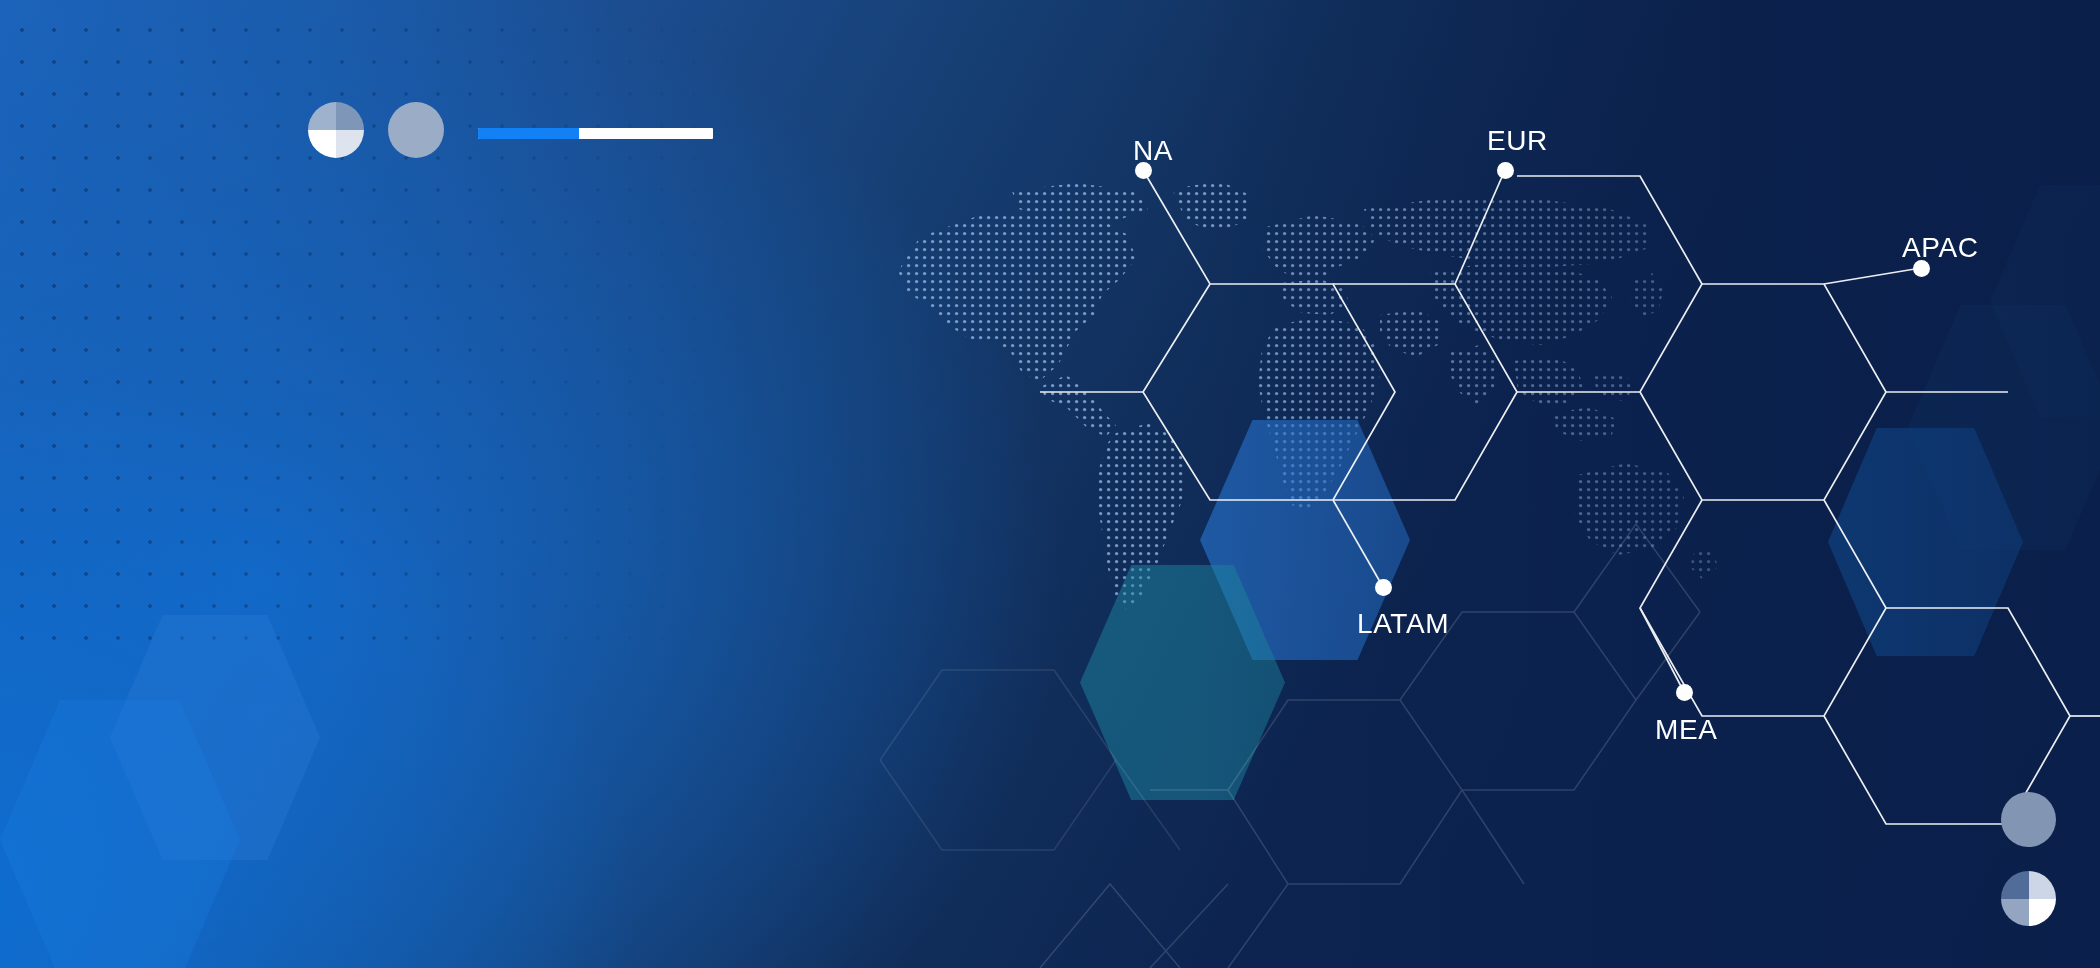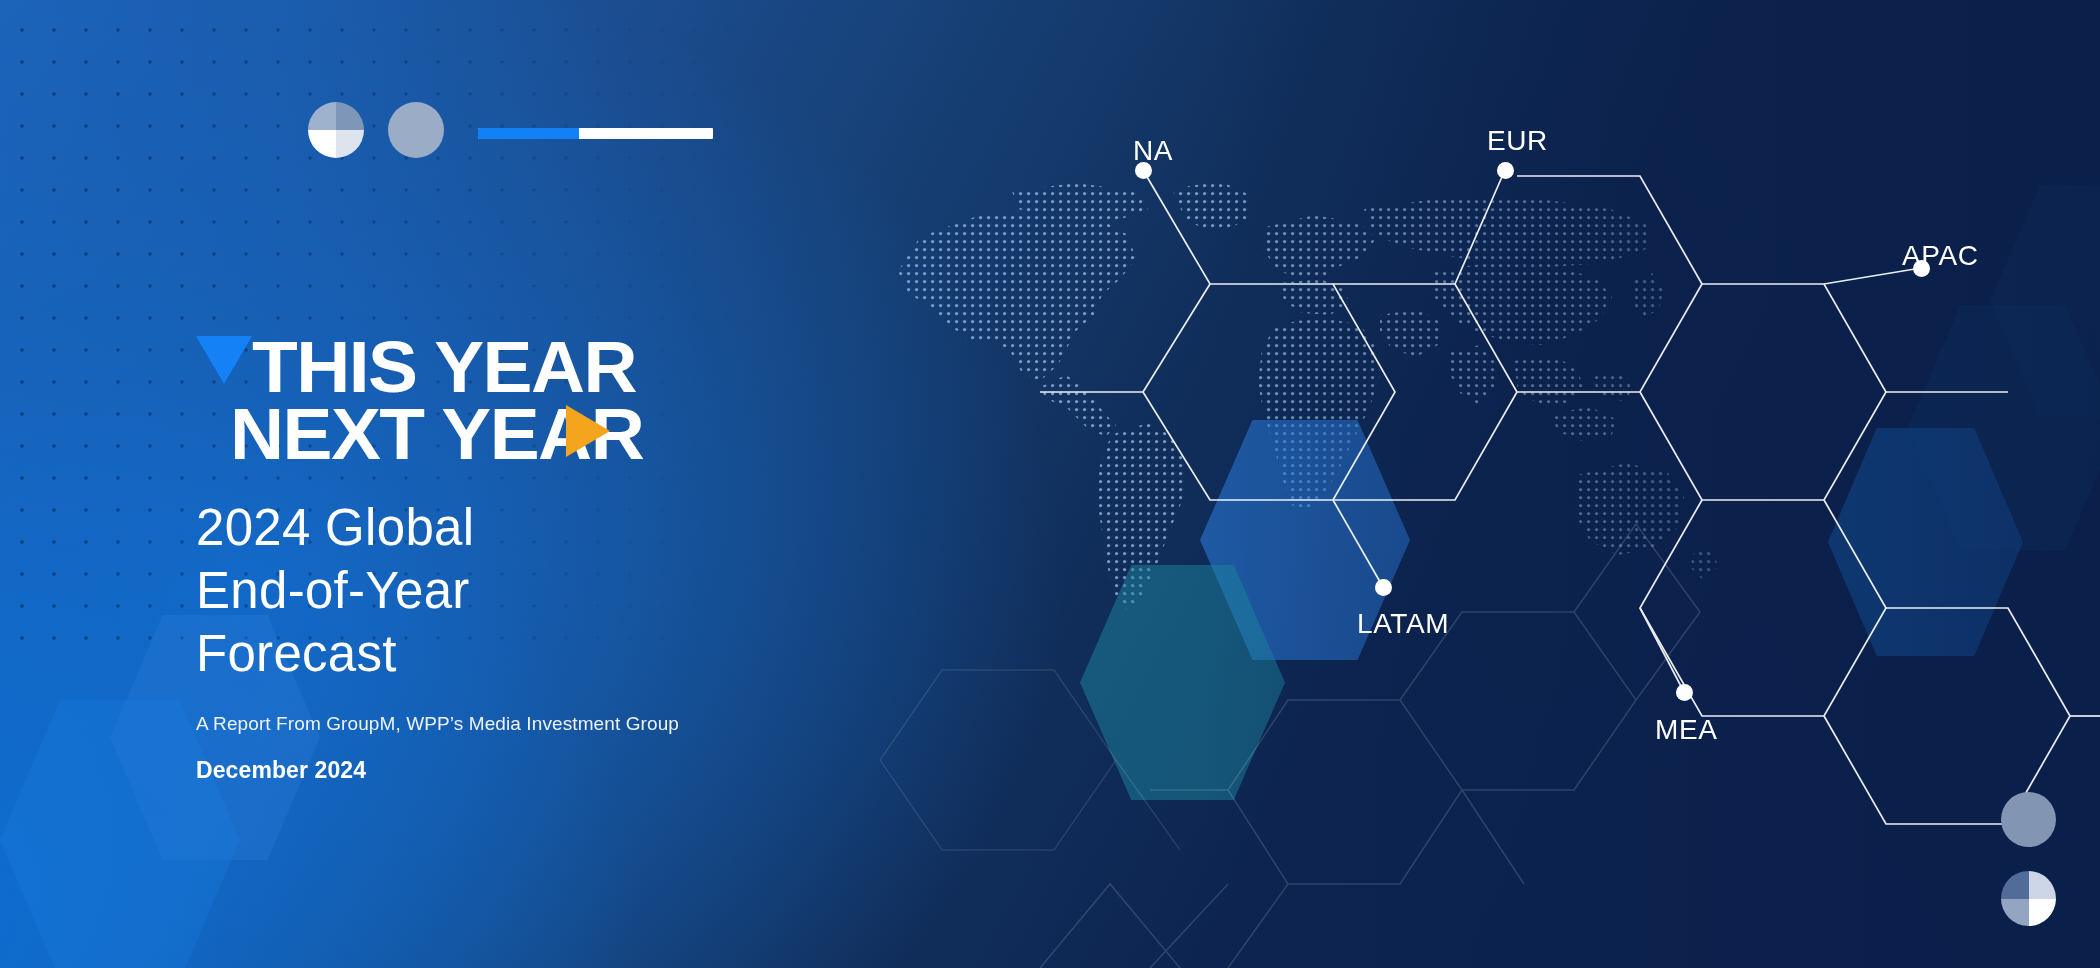--- a/index.html
+++ b/index.html
@@ -248,45 +248,27 @@
       <i class="bl" style="background: rgb(255, 255, 255);"></i>
       <i class="br" style="background: rgb(221, 228, 238);"></i>
     </span>
     <span class="solidcirc" style="background: rgb(154, 172, 198);"></span>
   </div>
 
   <div id="progwrap" style="background: rgb(255, 255, 255);">
     <div id="progfill" style="background: rgb(18, 129, 245); width: 43%;"></div>
   </div>
 
-  <div id="titleblock">
-
-    <div class="logoline" id="logoline1">
-      <span id="tri-blue" style="border-top-color: rgb(20, 129, 247);"></span>
-      <span class="logotext">THIS YEAR</span>
-    </div>
-
-    <div class="logoline" id="logoline2">
-      <span class="logotext">NEXT YEAR</span>
-      <span id="tri-orange" style="border-left-color: rgb(245, 164, 30);"></span>
-    </div>
-
-    <div id="headline">2024 Global
-End-of-Year
-Forecast</div>
-    <div id="subline">A Report From GroupM, WPP’s Media Investment Group</div>
-    <div id="dateline">December 2024</div>
-  </div>
 
   <div id="regionnodes">
       <div class="node-label" style="left: 1133px; top: 135px; text-align: right;">NA</div>
       <div class="node-dot" style="left: 1135px; top: 162px; background: rgb(255, 255, 255);"></div>
       <div class="node-label" style="left: 1487px; top: 125px;">EUR</div>
       <div class="node-dot" style="left: 1497px; top: 162px; background: rgb(255, 255, 255);"></div>
-      <div class="node-label" style="left: 1902px; top: 240px; text-align: right;">APAC</div>
+      <div class="node-label" style="left: 1902px; top: 232px; text-align: right;">APAC</div>
       <div class="node-dot" style="left: 1913px; top: 260px; background: rgb(255, 255, 255);"></div>
       <div class="node-label" style="left: 1357px; top: 608px;">LATAM</div>
       <div class="node-dot" style="left: 1375px; top: 579px; background: rgb(255, 255, 255);"></div>
       <div class="node-label" style="left: 1655px; top: 714px;">MEA</div>
       <div class="node-dot" style="left: 1676px; top: 684px; background: rgb(255, 255, 255);"></div>
     </div>
 
   <div id="brmark">
     <span class="solidcirc2" style="background: rgb(130, 149, 179);"></span>
     <span class="quad">

